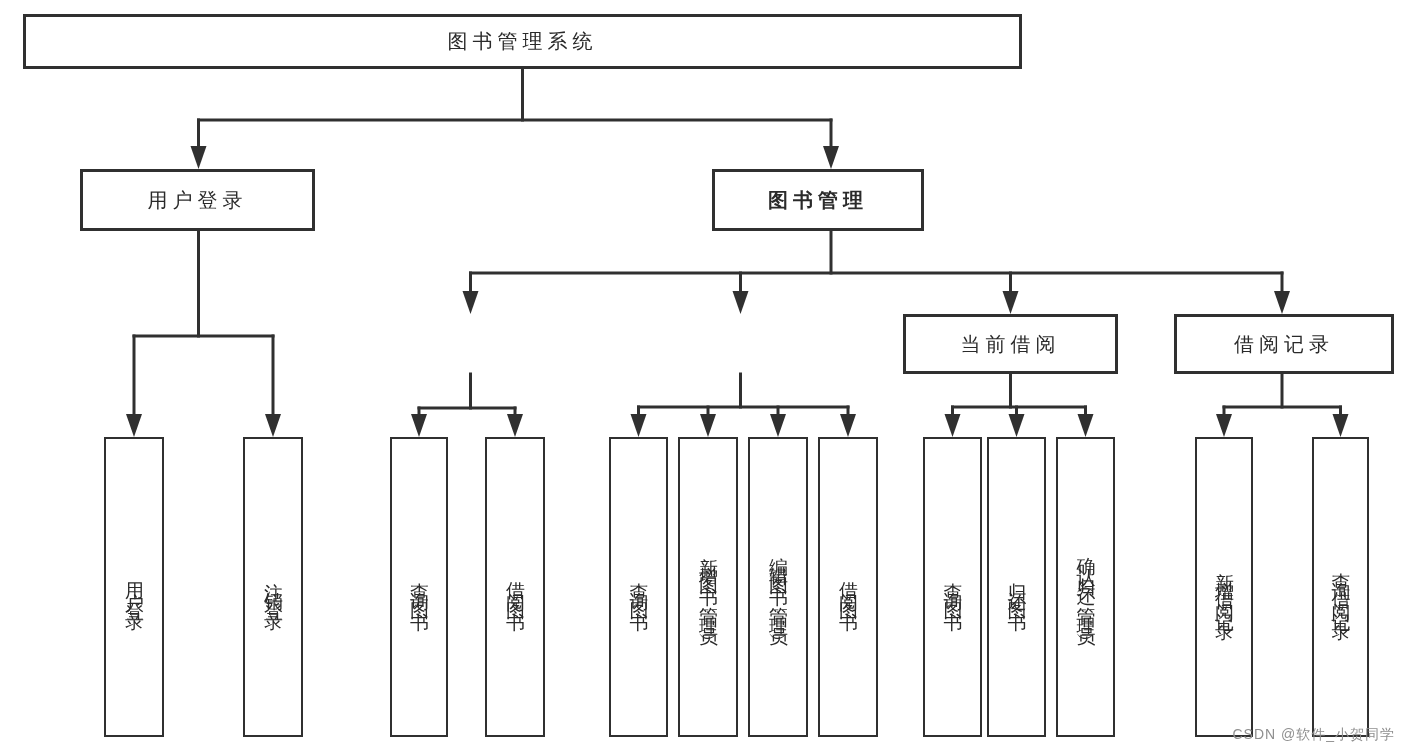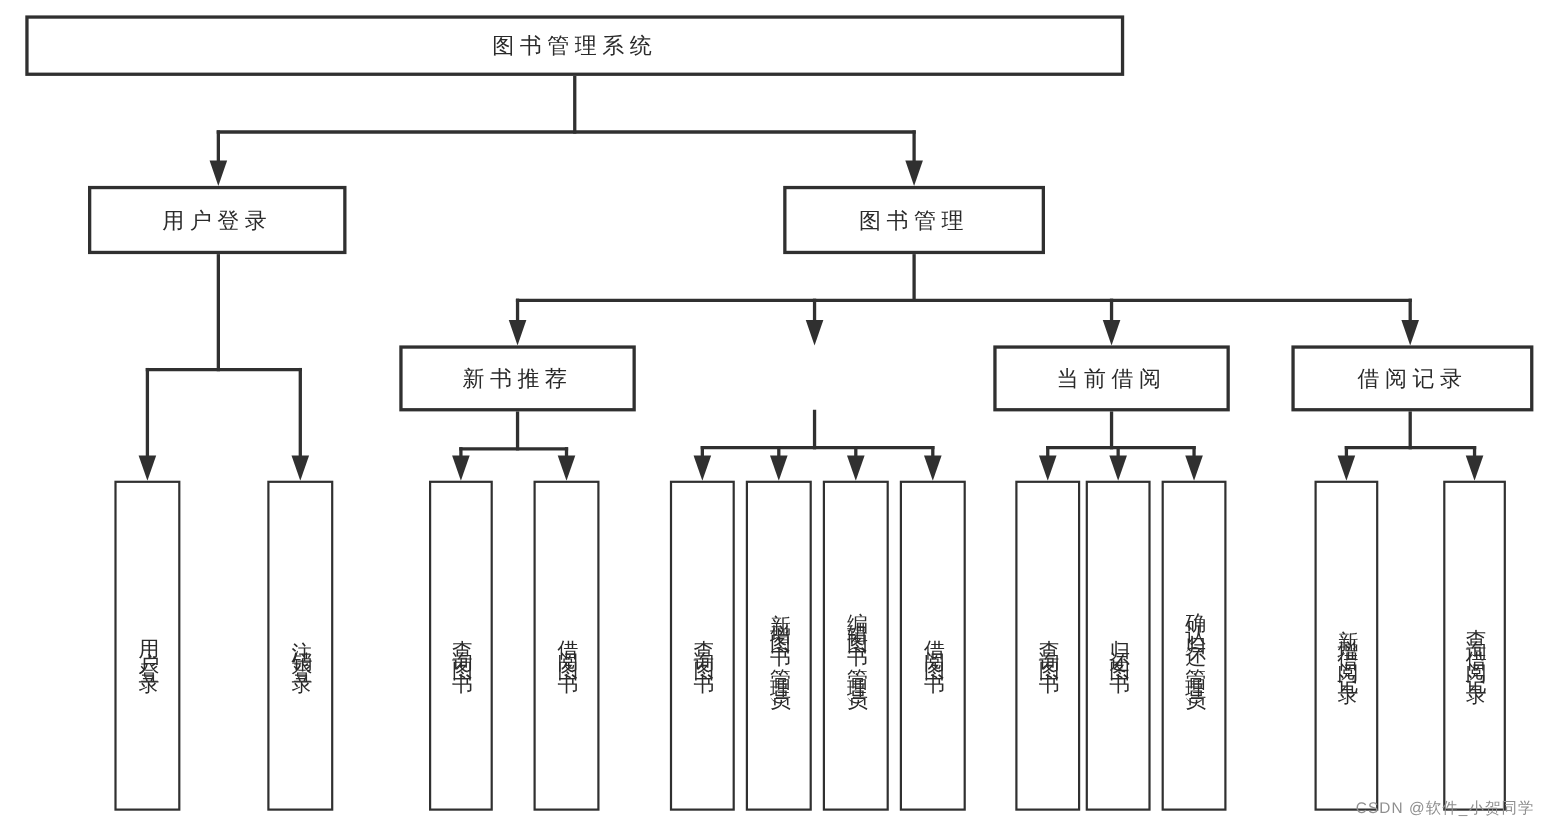--- a/index.html
+++ b/index.html
@@ -116,27 +116,24 @@
       <polygon points="1332.5,414 1348.5,414 1340.5,437" fill="#303030"></polygon>
     </svg>
 
   <div class="box" style="left:23px;top:14px;width:999px;height:55px;">
     <span class="ht">图书管理系统</span>
   </div>
 
   <div class="box" style="left:80px;top:169px;width:235px;height:62px;">
     <span class="ht">用户登录</span>
   </div>
-  <div class="box" style="left:712px;top:169px;width:238px;height:62px;">
+  <div class="box" style="left:712px;top:169px;width:212px;height:62px;font-weight:bold;">
     <span class="ht">图书管理</span>
   </div>
 
-  <div class="box" style="left:363px;top:314px;width:215px;height:60px;">
-    <span class="ht">新书推荐</span>
-  </div>
   <div class="box" style="left:1174px;top:314px;width:220px;height:60px;">
     <span class="ht">借阅记录</span>
   </div>
   <div class="box" style="left:903px;top:314px;width:215px;height:60px;">
     <span class="ht">当前借阅</span>
   </div>
 
   <div class="box leaf" style="left:104px;top:437px;width:60px;height:300px;">
     <span class="vt">用户登录</span>
   </div>

